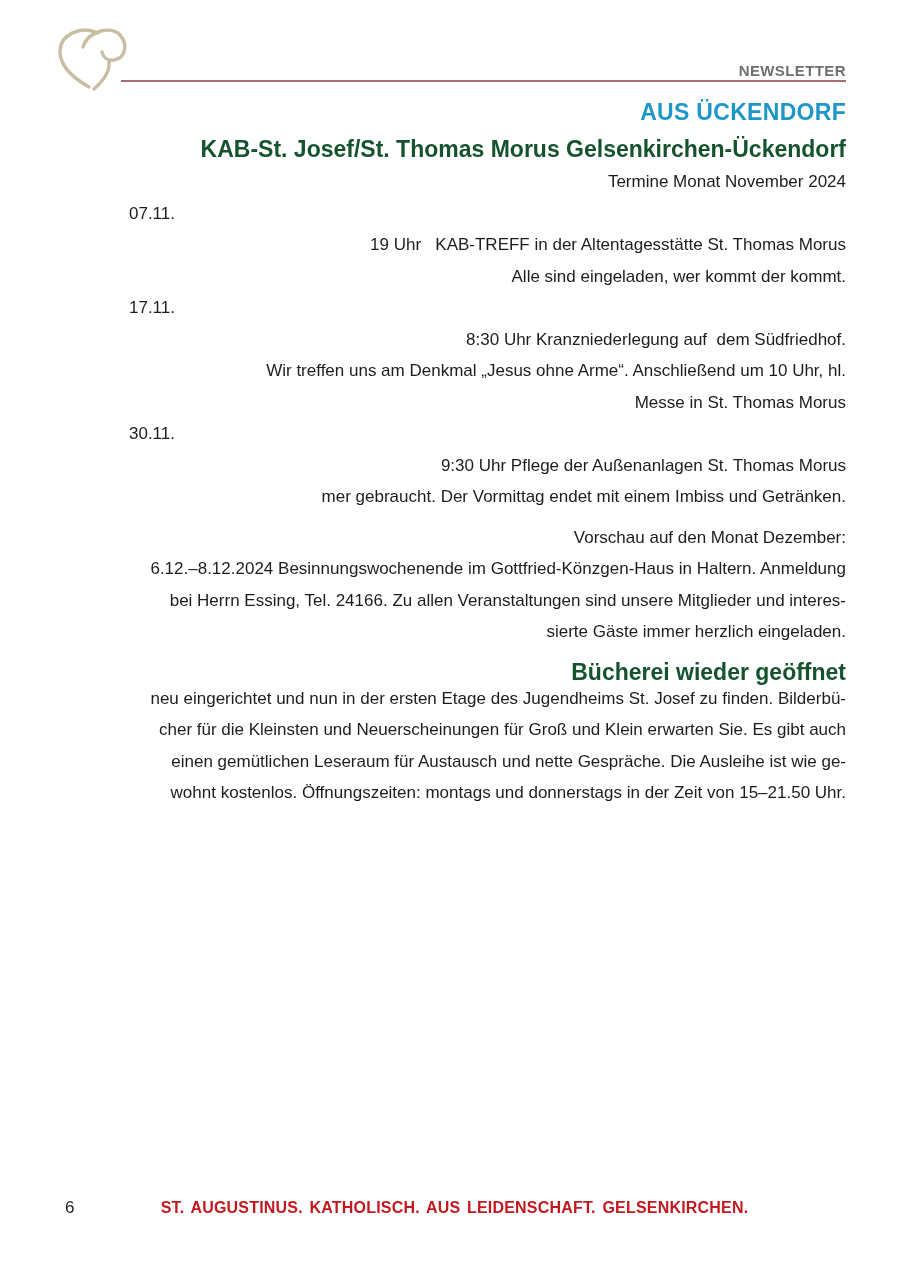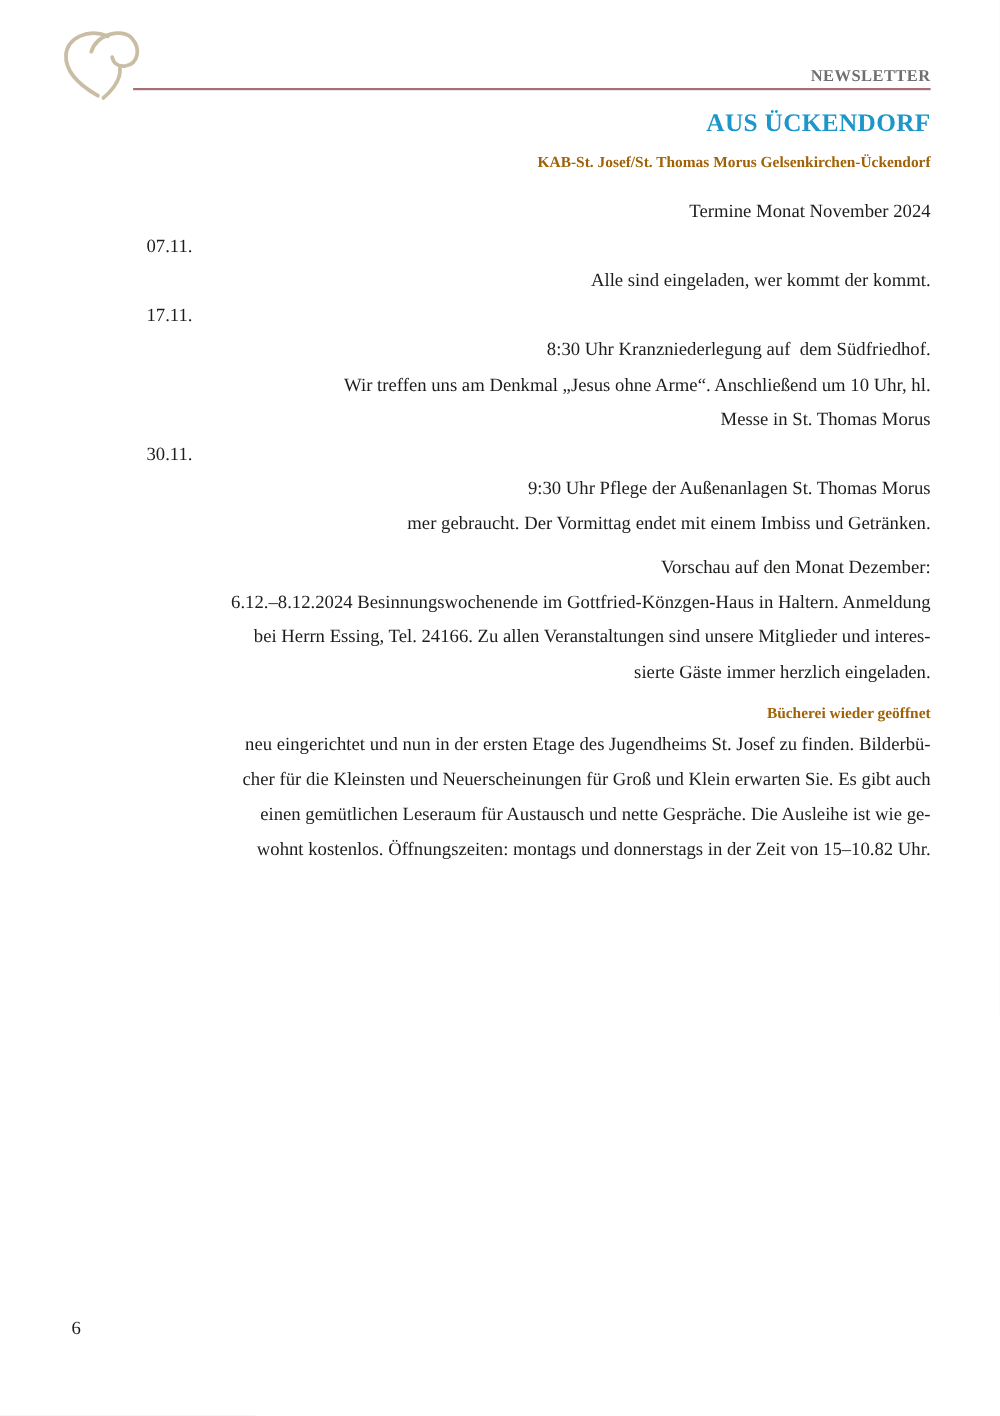--- a/index.html
+++ b/index.html
@@ -2,21 +2,21 @@
 <html><head>
 <meta charset="utf-8">
 <style>
   html, body { margin: 0; padding: 0; background: #e8e8e8; }
   .page {
     position: relative;
     width: 909px;
     height: 1287px;
     margin: 0 auto;
     background: #ffffff;
-    font-family: Liberation Serif, serif;
+    font-family: Liberation Sans, sans-serif;
     color: #1d1d1b;
     overflow: hidden;
   }
 
   
   .logo {
     position: absolute;
     left: 56px;
     top: 25px;
     width: 74px;
@@ -51,31 +51,31 @@
   h1.section-title {
     margin: 0;
     font-size: 23px;
     line-height: 26px;
     font-weight: 700;
     letter-spacing: 0.3px;
     color: #1e96c8;
   }
   h2.sub-heading {
     margin: 13px 0 0 0;
-    font-size: 14px;
+    font-size: 23px;
     line-height: 22px;
     font-weight: 700;
-    color: #a16207;
+    color: #14532d;
   }
   .body-line, .date-col, .event-line, .para-heading {
     font-size: 17px;
     line-height: 31.5px;
     white-space: pre-wrap;
   }
-  .schedule { margin-top: 16px; }
+  .schedule { margin-top: 6px; }
   .event { display: flex; flex-direction: column; }
   .date-col { width: 110px; flex-shrink: 0; }
   .event-lines { flex: 1; }
   .outlook { margin-top: 9px; }
   .library-heading { margin-top: 24px; }
 
   
   .footer {
     position: absolute;
     left: 0;
@@ -117,20 +117,21 @@
     <h1 class="section-title">AUS ÜCKENDORF</h1>
 
     <h2 class="sub-heading">KAB-St. Josef/St. Thomas Morus Gelsenkirchen-Ückendorf</h2>
 
     <div class="schedule">
       <div class="body-line">Termine Monat November 2024</div>
 
       <div class="event">
         <div class="date-col">07.11.</div>
         <div class="event-lines">
+          <div class="event-line">19 Uhr   KAB-TREFF in der Altentagesstätte St. Thomas Morus</div>
           <div class="event-line">Alle sind eingeladen, wer kommt der kommt.</div>
         </div>
       </div>
 
       <div class="event">
         <div class="date-col">17.11.</div>
         <div class="event-lines">
           <div class="event-line">8:30 Uhr Kranzniederlegung auf  dem Südfriedhof.</div>
           <div class="event-line">Wir treffen uns am Denkmal „Jesus ohne Arme“. Anschließend um 10 Uhr, hl.</div>
           <div class="event-line">Messe in St. Thomas Morus</div>
@@ -151,21 +152,22 @@
       <div class="body-line">6.12.–8.12.2024 Besinnungswochenende im Gottfried-Könzgen-Haus in Haltern. Anmeldung</div>
       <div class="body-line">bei Herrn Essing, Tel. 24166. Zu allen Veranstaltungen sind unsere Mitglieder und interes-</div>
       <div class="body-line">sierte Gäste immer herzlich eingeladen.</div>
     </div>
 
     <h2 class="sub-heading library-heading">Bücherei wieder geöffnet</h2>
     <div>
       <div class="body-line">neu eingerichtet und nun in der ersten Etage des Jugendheims St. Josef zu finden. Bilderbü-</div>
       <div class="body-line">cher für die Kleinsten und Neuerscheinungen für Groß und Klein erwarten Sie. Es gibt auch</div>
       <div class="body-line">einen gemütlichen Leseraum für Austausch und nette Gespräche. Die Ausleihe ist wie ge-</div>
-      <div class="body-line">wohnt kostenlos. Öffnungszeiten: montags und donnerstags in der Zeit von 15–10.82 Uhr.</div>
+      <div class="body-line">wohnt kostenlos. Öffnungszeiten: montags und donnerstags in der Zeit von 15–21.50 Uhr.</div>
     </div>
   </main>
 
   <div class="footer">
     <div class="page-number">6</div>
+    <div class="motto">ST. AUGUSTINUS. KATHOLISCH. AUS LEIDENSCHAFT. GELSENKIRCHEN.</div>
   </div>
 
 </div>
 
 </body></html>

